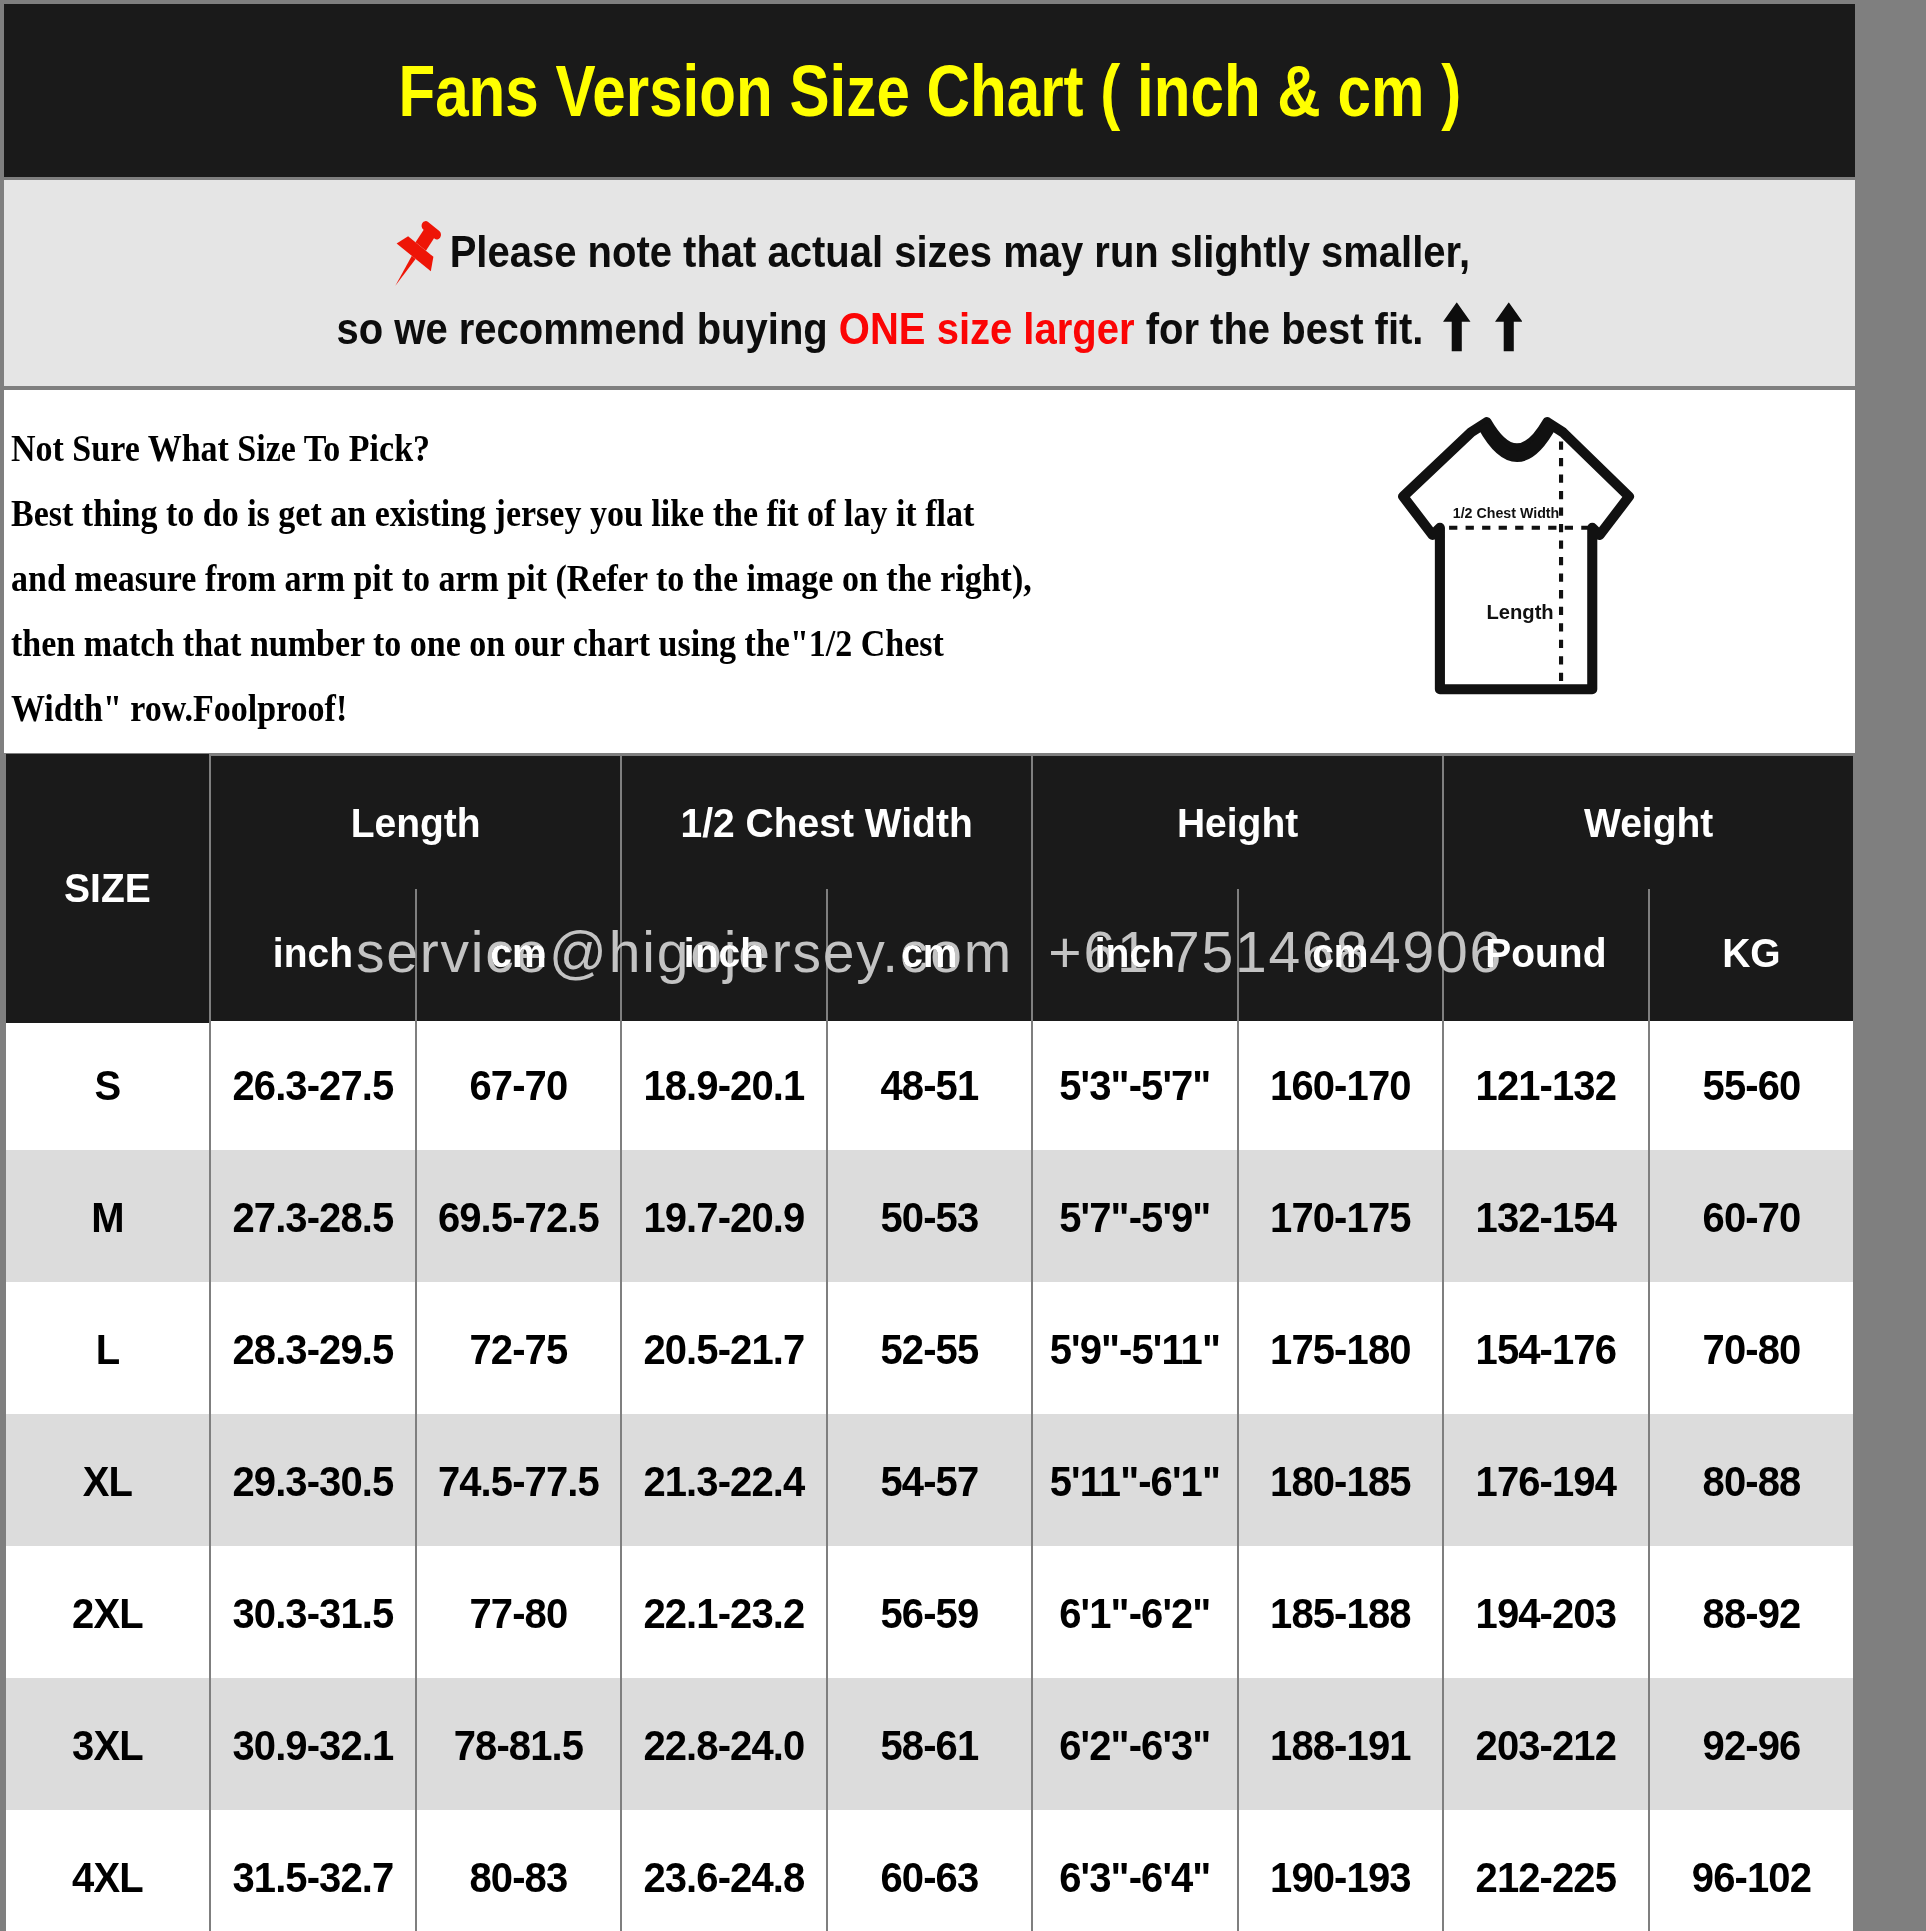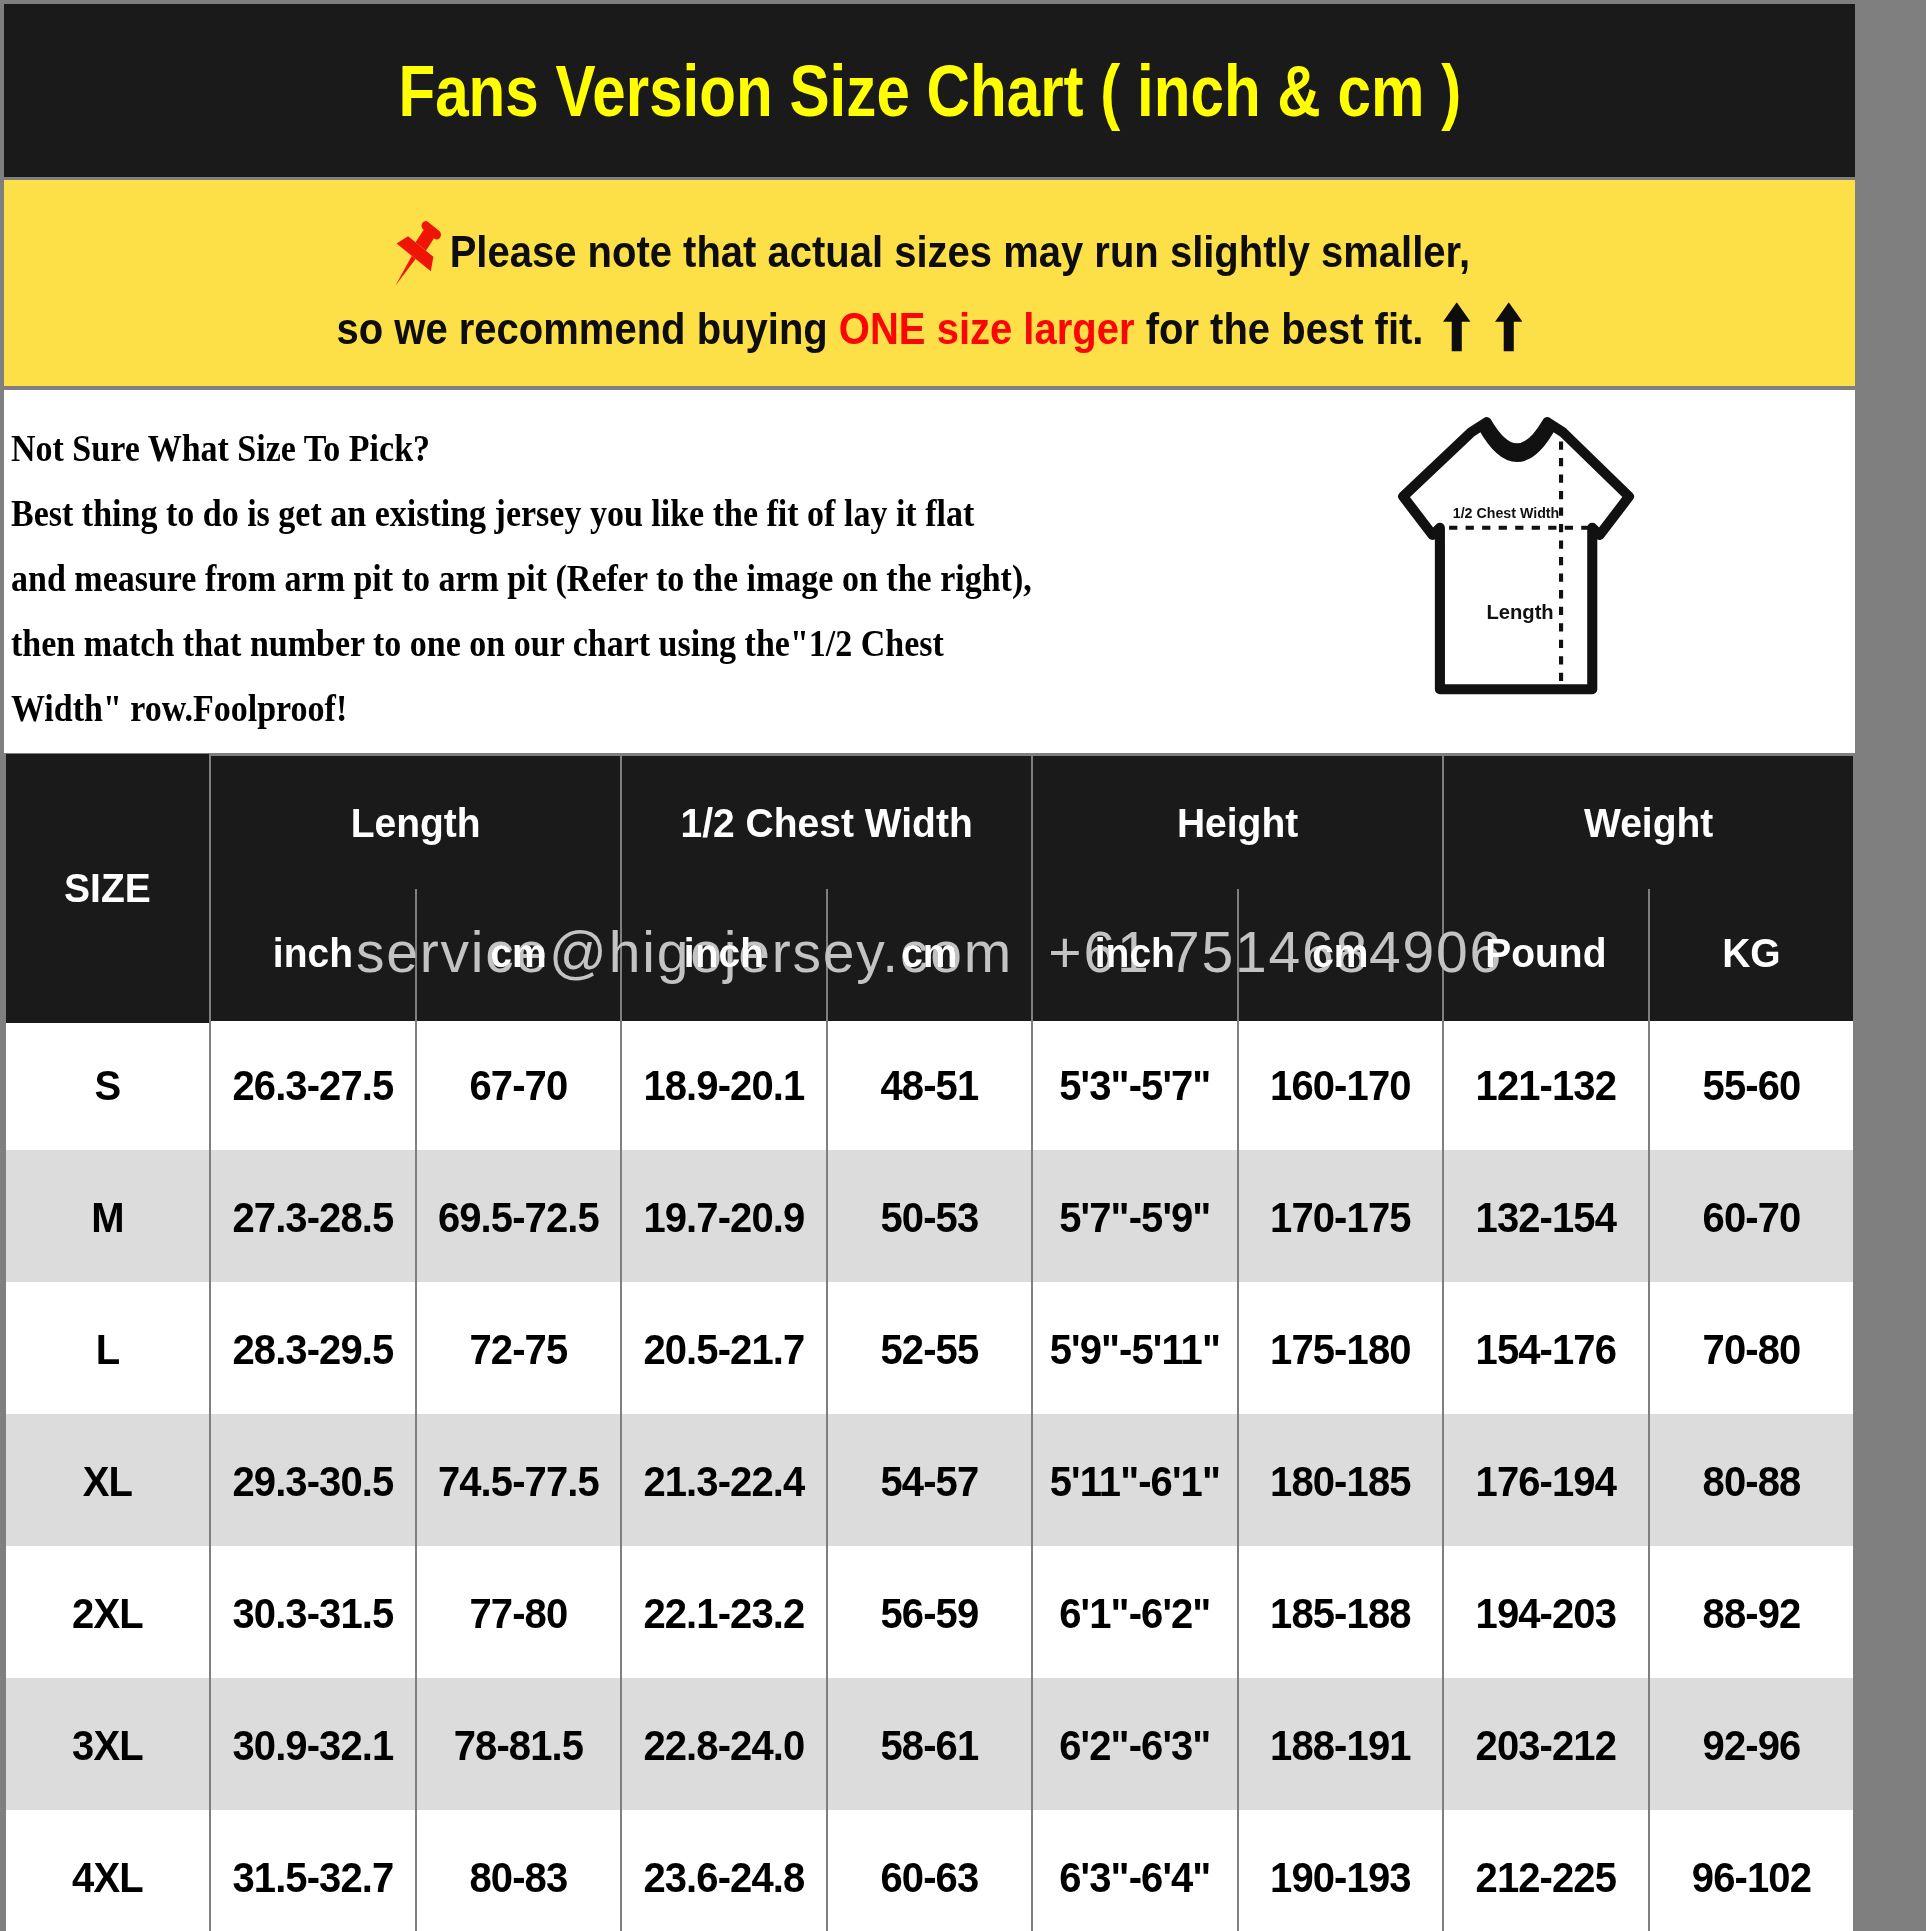--- a/index.html
+++ b/index.html
@@ -23,21 +23,21 @@
     margin:0;
     color:#ffff00;
     font-size:62px; font-weight:700;
     letter-spacing:0px;
     transform:scaleY(1.18) scaleX(0.97);
     white-space:nowrap;
   }
   
   .note {
     flex:none; height:206px;
-    background:#fde047;
+    background:#e5e5e5;
     display:flex; flex-direction:column;
     align-items:center; justify-content:center;
     gap:20px;
   }
   .note .note-line {
     margin:0;
     display:flex; align-items:center;
     font-size:40px; font-weight:700; color:#0d0d0d;
     white-space:pre-wrap;
     transform:scaleY(1.12);

